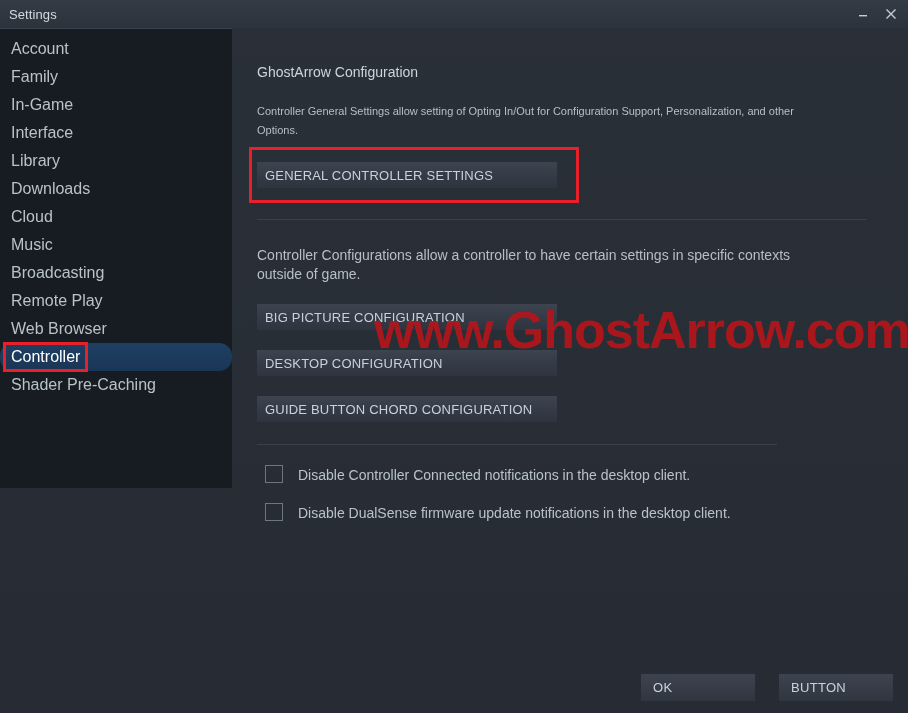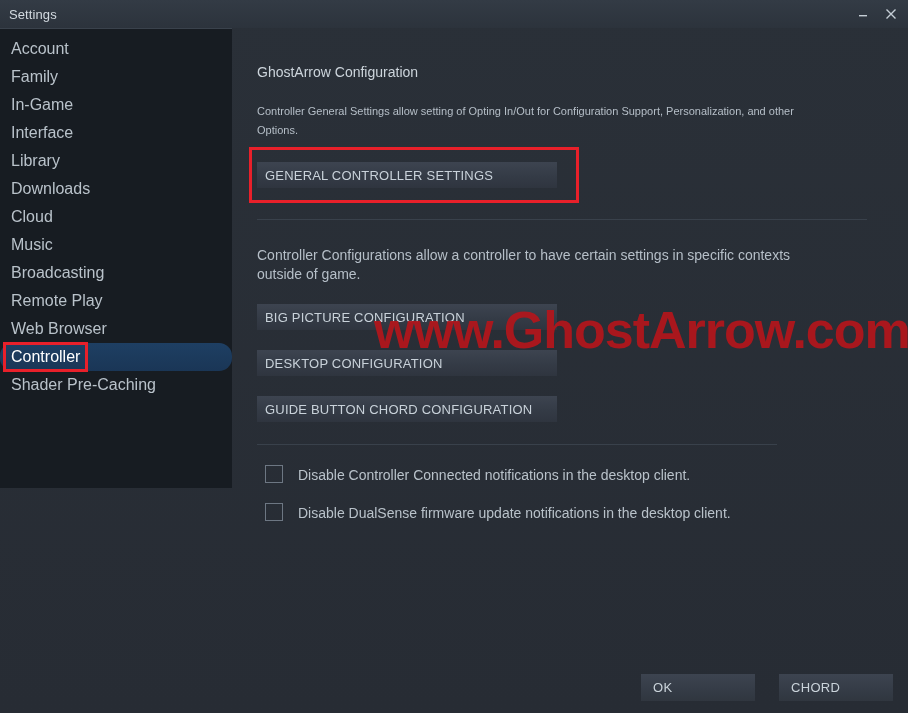--- a/index.html
+++ b/index.html
@@ -340,18 +340,18 @@
           <div class="ctext">Disable DualSense firmware update notifications in the desktop client.</div>
         </div>
 
       </div>
     </div>
   </div>
 
   <div id="footer">
     <div class="footer-btns">
       <div class="foot-btn">OK</div>
-      <div class="foot-btn">CHORD</div>
+      <div class="foot-btn">BUTTON</div>
     </div>
   </div>
 
   <div id="watermark">www.GhostArrow.com</div>
 </div>
 
 </body></html>

